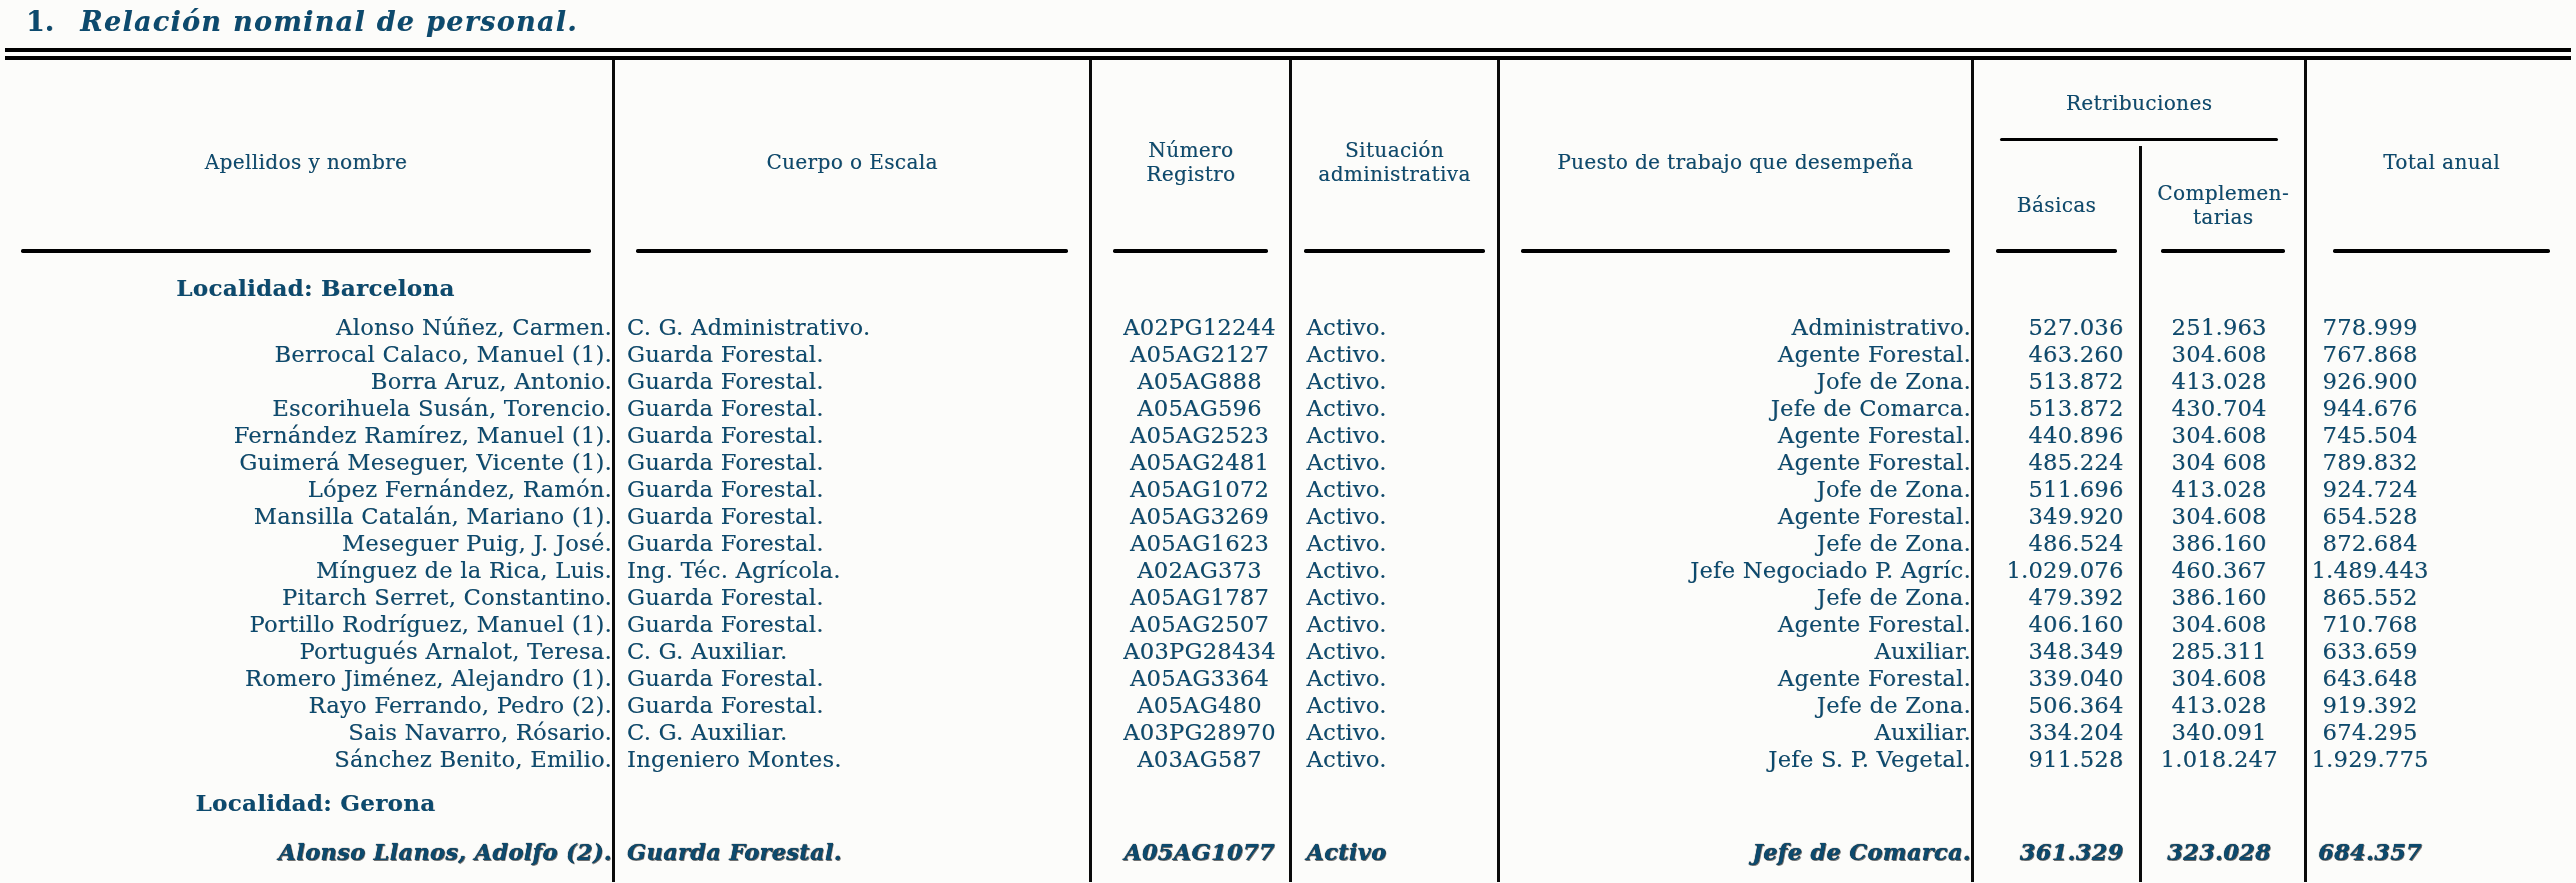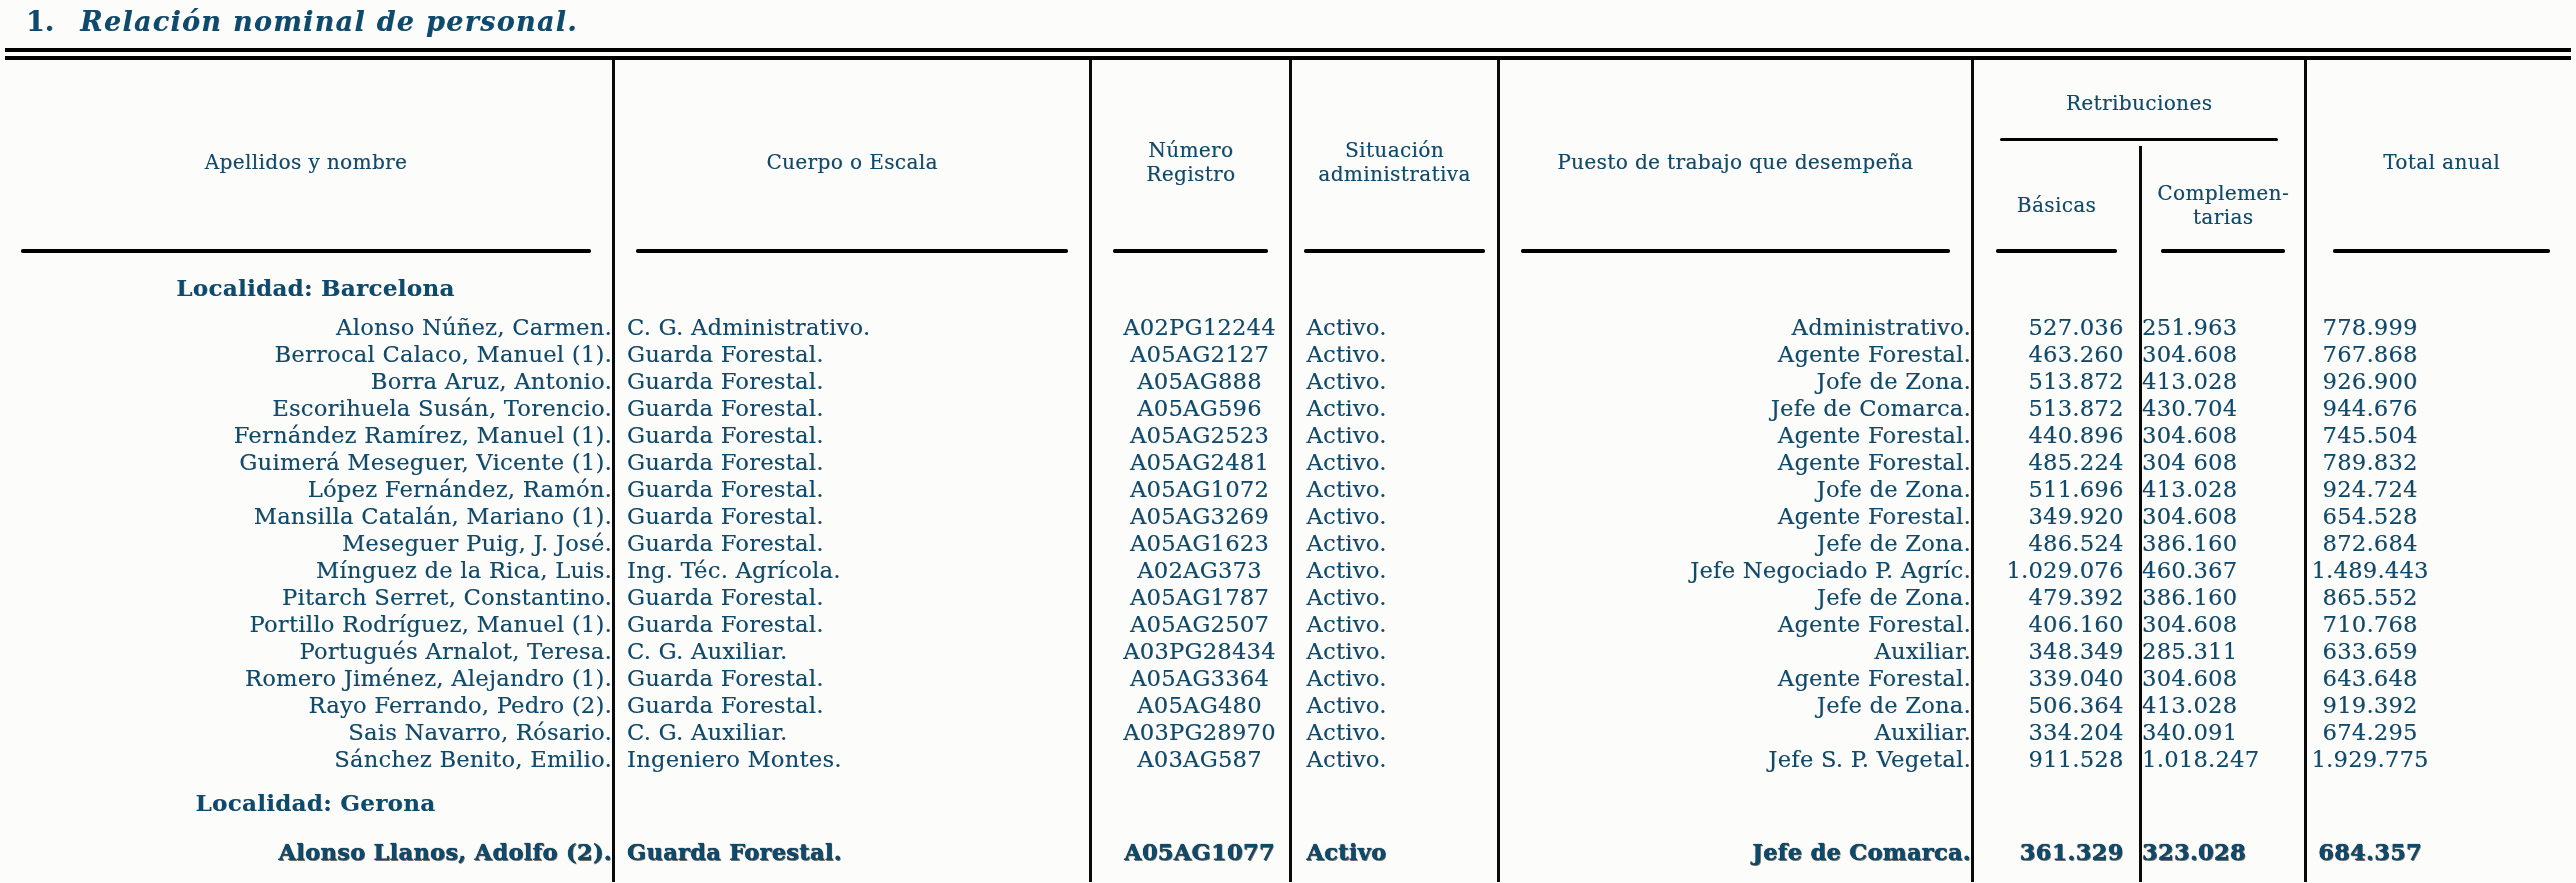--- a/index.html
+++ b/index.html
@@ -35,25 +35,25 @@
   tbody td { font-size:22.5px; line-height:26px; letter-spacing:0.3px; white-space:nowrap; overflow:hidden; }
   tr.locality-row { height:50px; }
   tr.locality-row .col-0 { text-align:center; font-weight:bold; font-size:23px; }
   tr.data-row { height:27px; }
   .col-0 { text-align:right;  padding-left:19px; }
   .col-1 { text-align:left;  padding-left:12px; }
   .col-2 { text-align:center;  padding-left:17.3px; }
   .col-3 { text-align:left;  padding-left:14px; }
   .col-4 { text-align:right;  padding-left:8px; }
   .col-5 { text-align:right; padding-right:15.5px; }
-  .col-6 { text-align:left; padding-right:8px; }
+  .col-6 { text-align:center; padding-right:8px; }
   .col-7 { text-align:center; padding-right:143px; }
   
   tr.loc-sec-1 { height:62px; }
-  tr.data-row.sec-1 { height:35px; }
+  tr.data-row.sec-1 { height:35px;font-style:italic; }
   tr.data-row.sec-1 td { font-weight:bold; text-shadow:0 0 1px #000, 0.9px 0.9px 0 rgba(0,0,0,0.5); }
   tr.filler { height:auto; }
 </style>
 </head>
 <body>
 
 <div class="page">
 
   <div class="title-line">
     <span class="title-num">1.</span><span class="title-text">Relación nominal de personal.</span>

